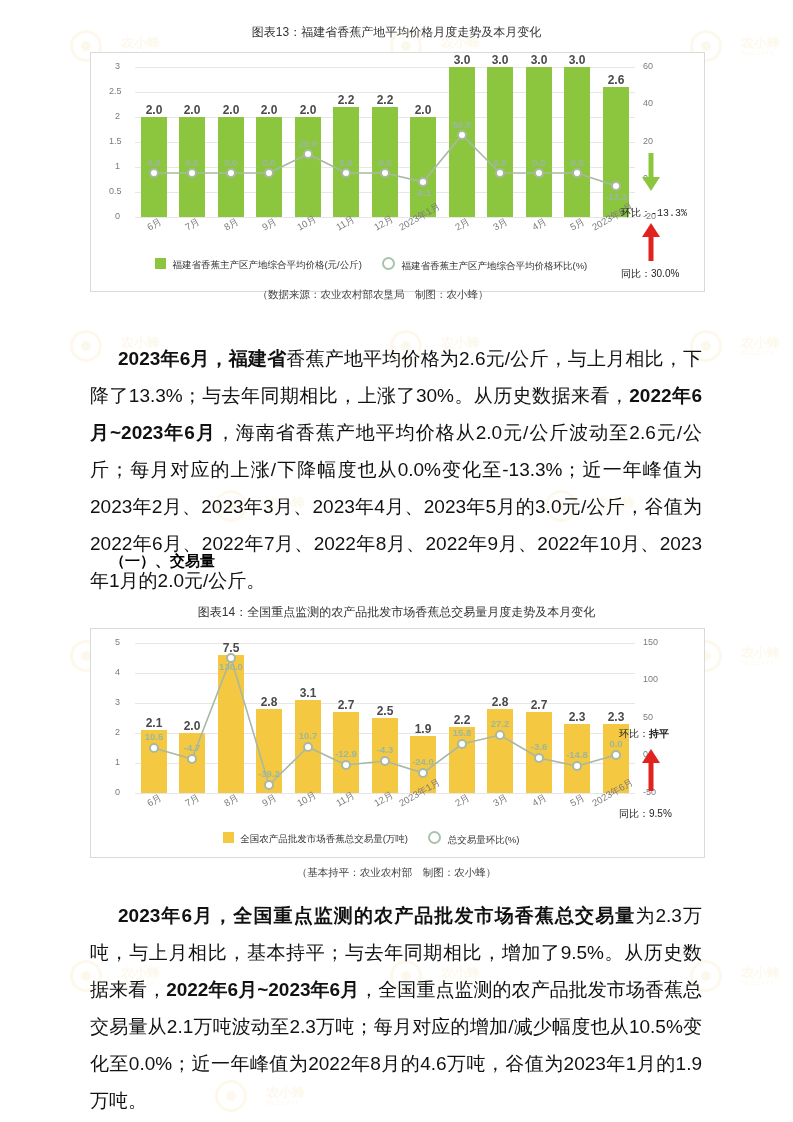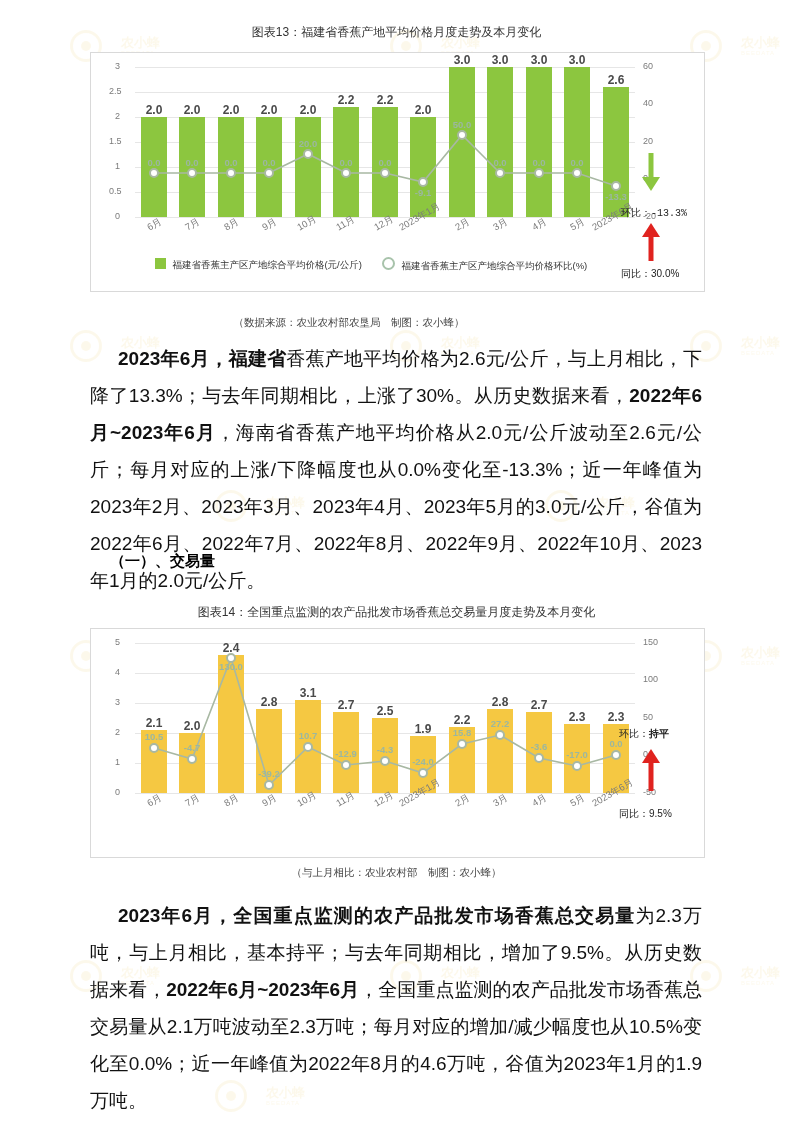--- a/index.html
+++ b/index.html
@@ -364,21 +364,21 @@
     </div>
     <svg class="arrow-up" style="left:548px;top:168px;" width="24" height="42">
       <line x1="12" y1="14" x2="12" y2="40" stroke="#e0231f" stroke-width="5"></line>
       <polygon points="3,16 21,16 12,2" fill="#e0231f"></polygon>
     </svg>
     <div class="side-lbl" style="left:530px;top:214px;">
       <span>同比：</span><span>30.0%</span>
     </div>
   </div>
 
-  <div class="src" style="position:absolute;left:0;top:316px;width:698px;">（数据来源：农业农村部农垦局　制图：农小蜂）</div>
+  <div class="src" style="position:absolute;left:0;top:288px;width:698px;padding-left:24px;">（数据来源：农业农村部农垦局　制图：农小蜂）</div>
 
   <p class="body" style="position:absolute;left:90px;top:340px;width:612px;">
     <span class="ind"></span><b>2023年6月，福建省</b><span>香蕉产地平均价格为2.6元/公斤，与上月相比，下降了13.3%；与去年同期相比，上涨了30%。从历史数据来看，</span><b>2022年6月~2023年6月</b><span>，海南省香蕉产地平均价格从2.0元/公斤波动至2.6元/公斤；每月对应的上涨/下降幅度也从0.0%变化至-13.3%；近一年峰值为2023年2月、2023年3月、2023年4月、2023年5月的3.0元/公斤，谷值为2022年6月、2022年7月、2022年8月、2022年9月、2022年10月、2023年1月的2.0元/公斤。</span>
   </p>
 
   <h3 class="sub" style="position:absolute;left:110px;top:552px;">（一）、交易量</h3>
 
   <div style="position:absolute;left:0;top:604px;width:793px;" class="chart-title">图表14：全国重点监测的农产品批发市场香蕉总交易量月度走势及本月变化</div>
 
   <div class="chart-box" style="position:absolute;left:90px;top:628px;width:613px;height:228px;">
@@ -414,21 +414,21 @@
       <div class="bar" style="left:237px;width:26px;height:75px;background:#f5c842;"></div>
       <div class="bar" style="left:275px;width:26px;height:57px;background:#f5c842;"></div>
       <div class="bar" style="left:314px;width:26px;height:66px;background:#f5c842;"></div>
       <div class="bar" style="left:352px;width:26px;height:84px;background:#f5c842;"></div>
       <div class="bar" style="left:391px;width:26px;height:81px;background:#f5c842;"></div>
       <div class="bar" style="left:429px;width:26px;height:69px;background:#f5c842;"></div>
       <div class="bar" style="left:468px;width:26px;height:69px;background:#f5c842;"></div>
 
       <div class="bar-val" style="left:1px;top:73px;width:36px;">2.1</div>
       <div class="bar-val" style="left:39px;top:76px;width:36px;">2.0</div>
-      <div class="bar-val" style="left:78px;top:-2px;width:36px;">2.4</div>
+      <div class="bar-val" style="left:78px;top:-2px;width:36px;">7.5</div>
       <div class="bar-val" style="left:116px;top:52px;width:36px;">2.8</div>
       <div class="bar-val" style="left:155px;top:43px;width:36px;">3.1</div>
       <div class="bar-val" style="left:193px;top:55px;width:36px;">2.7</div>
       <div class="bar-val" style="left:232px;top:61px;width:36px;">2.5</div>
       <div class="bar-val" style="left:270px;top:79px;width:36px;">1.9</div>
       <div class="bar-val" style="left:309px;top:70px;width:36px;">2.2</div>
       <div class="bar-val" style="left:347px;top:52px;width:36px;">2.8</div>
       <div class="bar-val" style="left:386px;top:55px;width:36px;">2.7</div>
       <div class="bar-val" style="left:424px;top:67px;width:36px;">2.3</div>
       <div class="bar-val" style="left:463px;top:67px;width:36px;">2.3</div>
@@ -456,50 +456,60 @@
       <div class="ln-val" style="left:39px;top:99px;width:36px;">-4.7</div>
       <div class="ln-val" style="left:76px;top:18px;width:40px;">130.0</div>
       <div class="ln-val" style="left:114px;top:125px;width:40px;">-39.2</div>
       <div class="ln-val" style="left:153px;top:87px;width:40px;">10.7</div>
       <div class="ln-val" style="left:191px;top:105px;width:40px;">-12.9</div>
       <div class="ln-val" style="left:230px;top:101px;width:40px;">-4.3</div>
       <div class="ln-val" style="left:268px;top:113px;width:40px;">-24.0</div>
       <div class="ln-val" style="left:307px;top:84px;width:40px;">15.8</div>
       <div class="ln-val" style="left:345px;top:75px;width:40px;">27.2</div>
       <div class="ln-val" style="left:384px;top:98px;width:40px;">-3.6</div>
-      <div class="ln-val" style="left:422px;top:106px;width:40px;">-17.0</div>
+      <div class="ln-val" style="left:422px;top:106px;width:40px;">-14.8</div>
       <div class="ln-val" style="left:461px;top:95px;width:40px;">0.0</div>
 
       <div class="xtick" style="left:10px;top:156px;">6月</div>
       <div class="xtick" style="left:48px;top:156px;">7月</div>
       <div class="xtick" style="left:87px;top:156px;">8月</div>
       <div class="xtick" style="left:125px;top:156px;">9月</div>
       <div class="xtick" style="left:160px;top:156px;">10月</div>
       <div class="xtick" style="left:199px;top:156px;">11月</div>
       <div class="xtick" style="left:237px;top:156px;">12月</div>
       <div class="xtick" style="left:262px;top:156px;">2023年1月</div>
       <div class="xtick" style="left:318px;top:156px;">2月</div>
       <div class="xtick" style="left:356px;top:156px;">3月</div>
       <div class="xtick" style="left:395px;top:156px;">4月</div>
       <div class="xtick" style="left:433px;top:156px;">5月</div>
       <div class="xtick" style="left:455px;top:156px;">2023年6月</div>
     </div>
 
+    <div class="legend" style="position:absolute;left:20px;top:202px;width:520px;">
+      <span>
+        <span class="sw" style="background:#f5c842;"></span>
+        <span>全国农产品批发市场香蕉总交易量(万吨)</span>
+      </span>
+      <span>
+        <span class="dot"></span>
+        <span>总交易量环比(%)</span>
+      </span>
+    </div>
 
     <div class="side-lbl" style="left:528px;top:98px;">
       <span>环比：</span><b>持平</b>
     </div>
     <svg class="arrow-up" style="left:548px;top:118px;" width="24" height="46">
       <line x1="12" y1="14" x2="12" y2="44" stroke="#e0231f" stroke-width="5"></line>
       <polygon points="3,16 21,16 12,2" fill="#e0231f"></polygon>
     </svg>
     <div class="side-lbl" style="left:528px;top:178px;">
       <span>同比：</span><span>9.5%</span>
     </div>
   </div>
 
-  <div class="src" style="position:absolute;left:0;top:866px;width:793px;">（与上月相比：农业农村部　制图：农小蜂）</div>
+  <div class="src" style="position:absolute;left:0;top:866px;width:793px;">（基本持平：农业农村部　制图：农小蜂）</div>
 
   <p class="body" style="position:absolute;left:90px;top:897px;width:612px;">
     <span class="ind"></span><b>2023年6月，全国重点监测的农产品批发市场香蕉总交易量</b><span>为2.3万吨，与上月相比，基本持平；与去年同期相比，增加了9.5%。从历史数据来看，</span><b>2022年6月~2023年6月</b><span>，全国重点监测的农产品批发市场香蕉总交易量从2.1万吨波动至2.3万吨；每月对应的增加/减少幅度也从10.5%变化至0.0%；近一年峰值为2022年8月的4.6万吨，谷值为2023年1月的1.9万吨。</span>
   </p>
 
 </div>
 
 </body></html>

